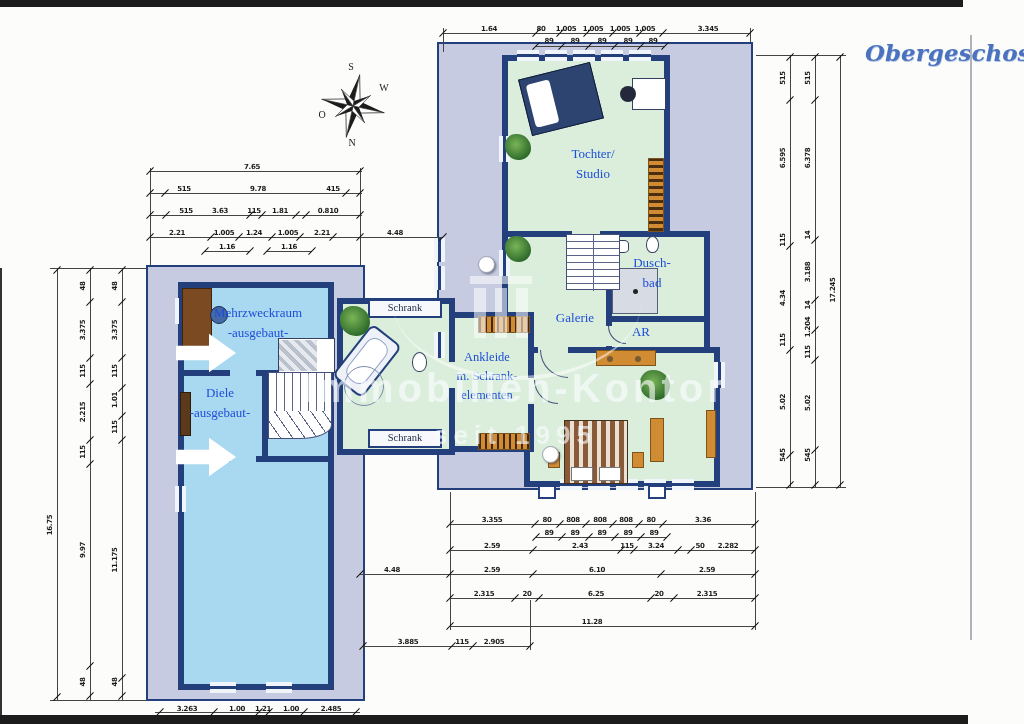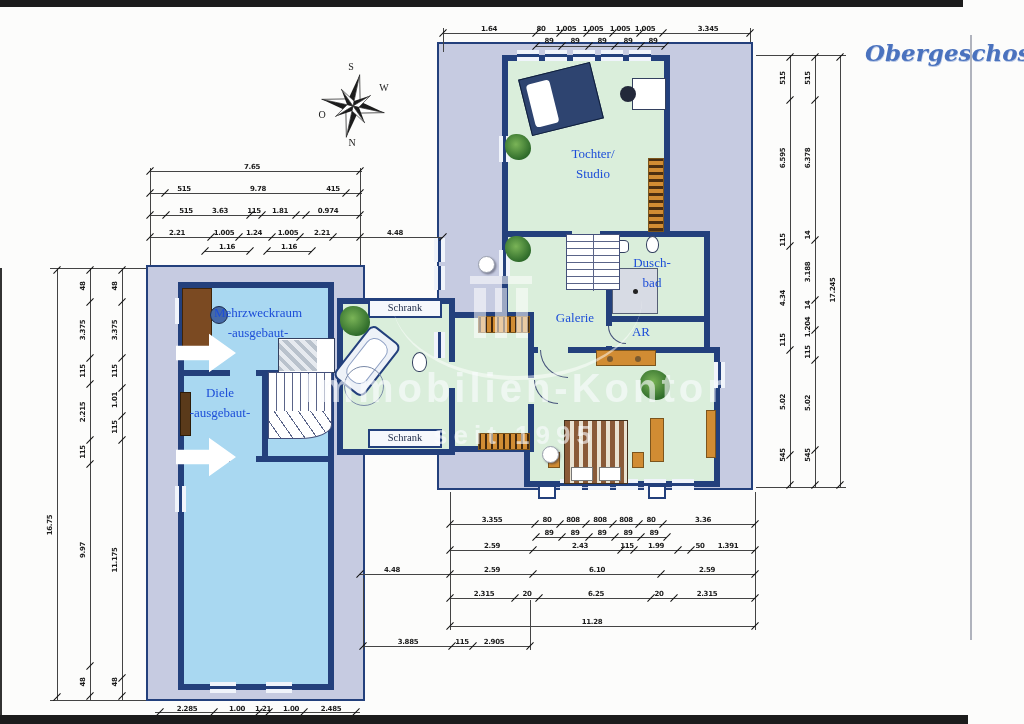--- a/index.html
+++ b/index.html
@@ -171,20 +171,25 @@
   </div>
   <div class="a rlabel" style="left:618px;top:253px;width:68px">
     <div>Dusch-</div>
       <div>bad</div>
   </div>
   <div class="a rlabel" style="left:530px;top:308px;width:90px">
     <div>Galerie</div>
   </div>
   <div class="a rlabel" style="left:618px;top:322px;width:46px">
     <div>AR</div>
+  </div>
+  <div class="a rlabel" style="left:440px;top:348px;width:94px;font-size:12.5px">
+    <div>Ankleide</div>
+    <div>m. Schrank-</div>
+    <div>elementen</div>
   </div>
   <div class="a rlabel" style="left:194px;top:303px;width:128px">
     <div>Mehrzweckraum</div>
       <div>-ausgebaut-</div>
   </div>
   <div class="a rlabel" style="left:176px;top:383px;width:88px">
     <div>Diele</div>
       <div>-ausgebaut-</div>
   </div>
 
@@ -364,21 +369,21 @@
   </div>
   <div>
     <span class="a dx" style="left:252px;top:163px">7.65</span>
     <span class="a dx" style="left:184px;top:185px">515</span>
     <span class="a dx" style="left:258px;top:185px">9.78</span>
     <span class="a dx" style="left:333px;top:185px">415</span>
     <span class="a dx" style="left:186px;top:207px">515</span>
     <span class="a dx" style="left:220px;top:207px">3.63</span>
     <span class="a dx" style="left:254px;top:207px">115</span>
     <span class="a dx" style="left:280px;top:207px">1.81</span>
-    <span class="a dx" style="left:328px;top:207px">0.974</span>
+    <span class="a dx" style="left:328px;top:207px">0.810</span>
     <span class="a dx" style="left:177px;top:229px">2.21</span>
     <span class="a dx" style="left:224px;top:229px">1.005</span>
     <span class="a dx" style="left:254px;top:229px">1.24</span>
     <span class="a dx" style="left:288px;top:229px">1.005</span>
     <span class="a dx" style="left:322px;top:229px">2.21</span>
     <span class="a dx" style="left:395px;top:229px">4.48</span>
     <span class="a dx" style="left:227px;top:243px">1.16</span>
     <span class="a dx" style="left:289px;top:243px">1.16</span>
   </div>
   <div>
@@ -426,37 +431,37 @@
     <span class="a dx" style="left:651px;top:516px">80</span>
     <span class="a dx" style="left:703px;top:516px">3.36</span>
     <span class="a dx" style="left:549px;top:529px">89</span>
     <span class="a dx" style="left:575px;top:529px">89</span>
     <span class="a dx" style="left:602px;top:529px">89</span>
     <span class="a dx" style="left:628px;top:529px">89</span>
     <span class="a dx" style="left:654px;top:529px">89</span>
     <span class="a dx" style="left:492px;top:542px">2.59</span>
     <span class="a dx" style="left:580px;top:542px">2.43</span>
     <span class="a dx" style="left:627px;top:542px">115</span>
-    <span class="a dx" style="left:656px;top:542px">1.99</span>
+    <span class="a dx" style="left:656px;top:542px">3.24</span>
     <span class="a dx" style="left:700px;top:542px">50</span>
-    <span class="a dx" style="left:728px;top:542px">1.391</span>
+    <span class="a dx" style="left:728px;top:542px">2.282</span>
     <span class="a dx" style="left:392px;top:566px">4.48</span>
     <span class="a dx" style="left:492px;top:566px">2.59</span>
     <span class="a dx" style="left:597px;top:566px">6.10</span>
     <span class="a dx" style="left:707px;top:566px">2.59</span>
     <span class="a dx" style="left:484px;top:590px">2.315</span>
     <span class="a dx" style="left:527px;top:590px">20</span>
     <span class="a dx" style="left:596px;top:590px">6.25</span>
     <span class="a dx" style="left:659px;top:590px">20</span>
     <span class="a dx" style="left:707px;top:590px">2.315</span>
     <span class="a dx" style="left:592px;top:618px">11.28</span>
     <span class="a dx" style="left:408px;top:638px">3.885</span>
     <span class="a dx" style="left:462px;top:638px">115</span>
     <span class="a dx" style="left:494px;top:638px">2.905</span>
-    <span class="a dx" style="left:187px;top:705px">2.285</span>
+    <span class="a dx" style="left:187px;top:705px">3.263</span>
     <span class="a dx" style="left:237px;top:705px">1.00</span>
     <span class="a dx" style="left:263px;top:705px">1.21</span>
     <span class="a dx" style="left:291px;top:705px">1.00</span>
     <span class="a dx" style="left:331px;top:705px">2.485</span>
   </div>
 
   <svg class="a" style="left:316px;top:60px" width="74" height="88" viewBox="0 0 74 88">
     <g transform="rotate(12 37 46)">
       <polygon points="37,14 31,40 37,46" fill="#1c1c1c"></polygon>
         <polygon points="37,14 43,40 37,46" fill="#fff" stroke="#222" stroke-width="0.7"></polygon>

